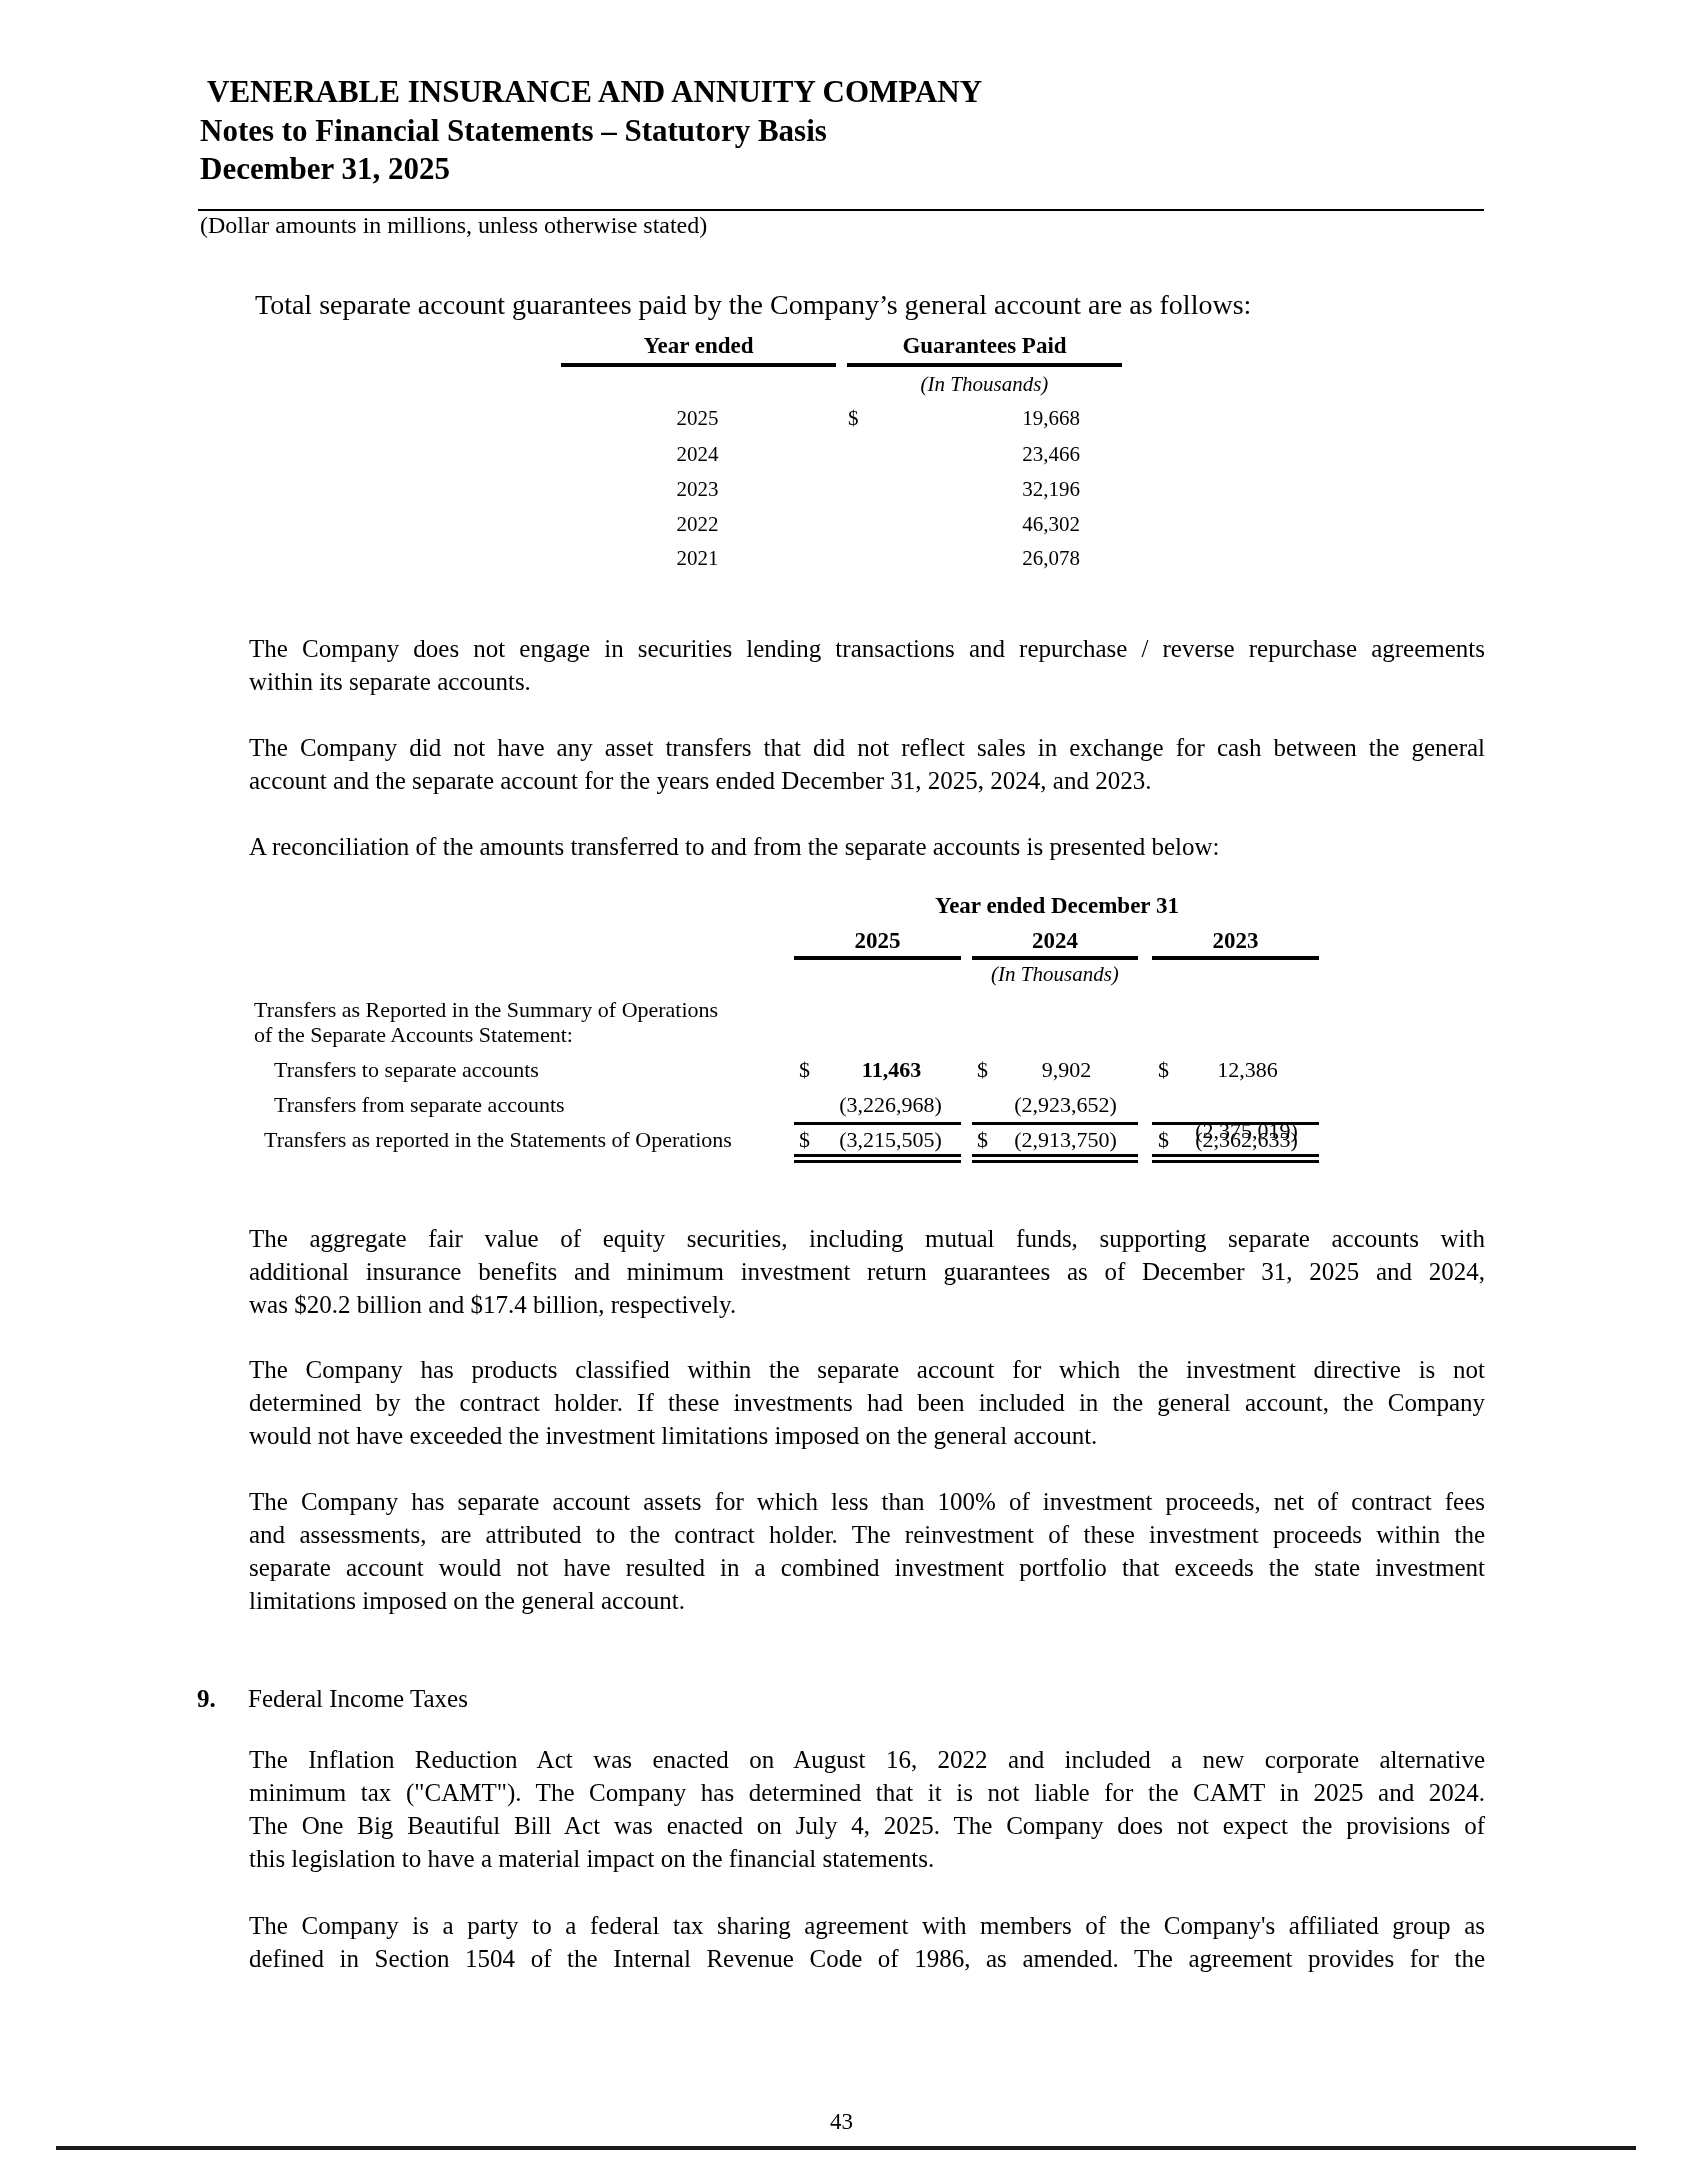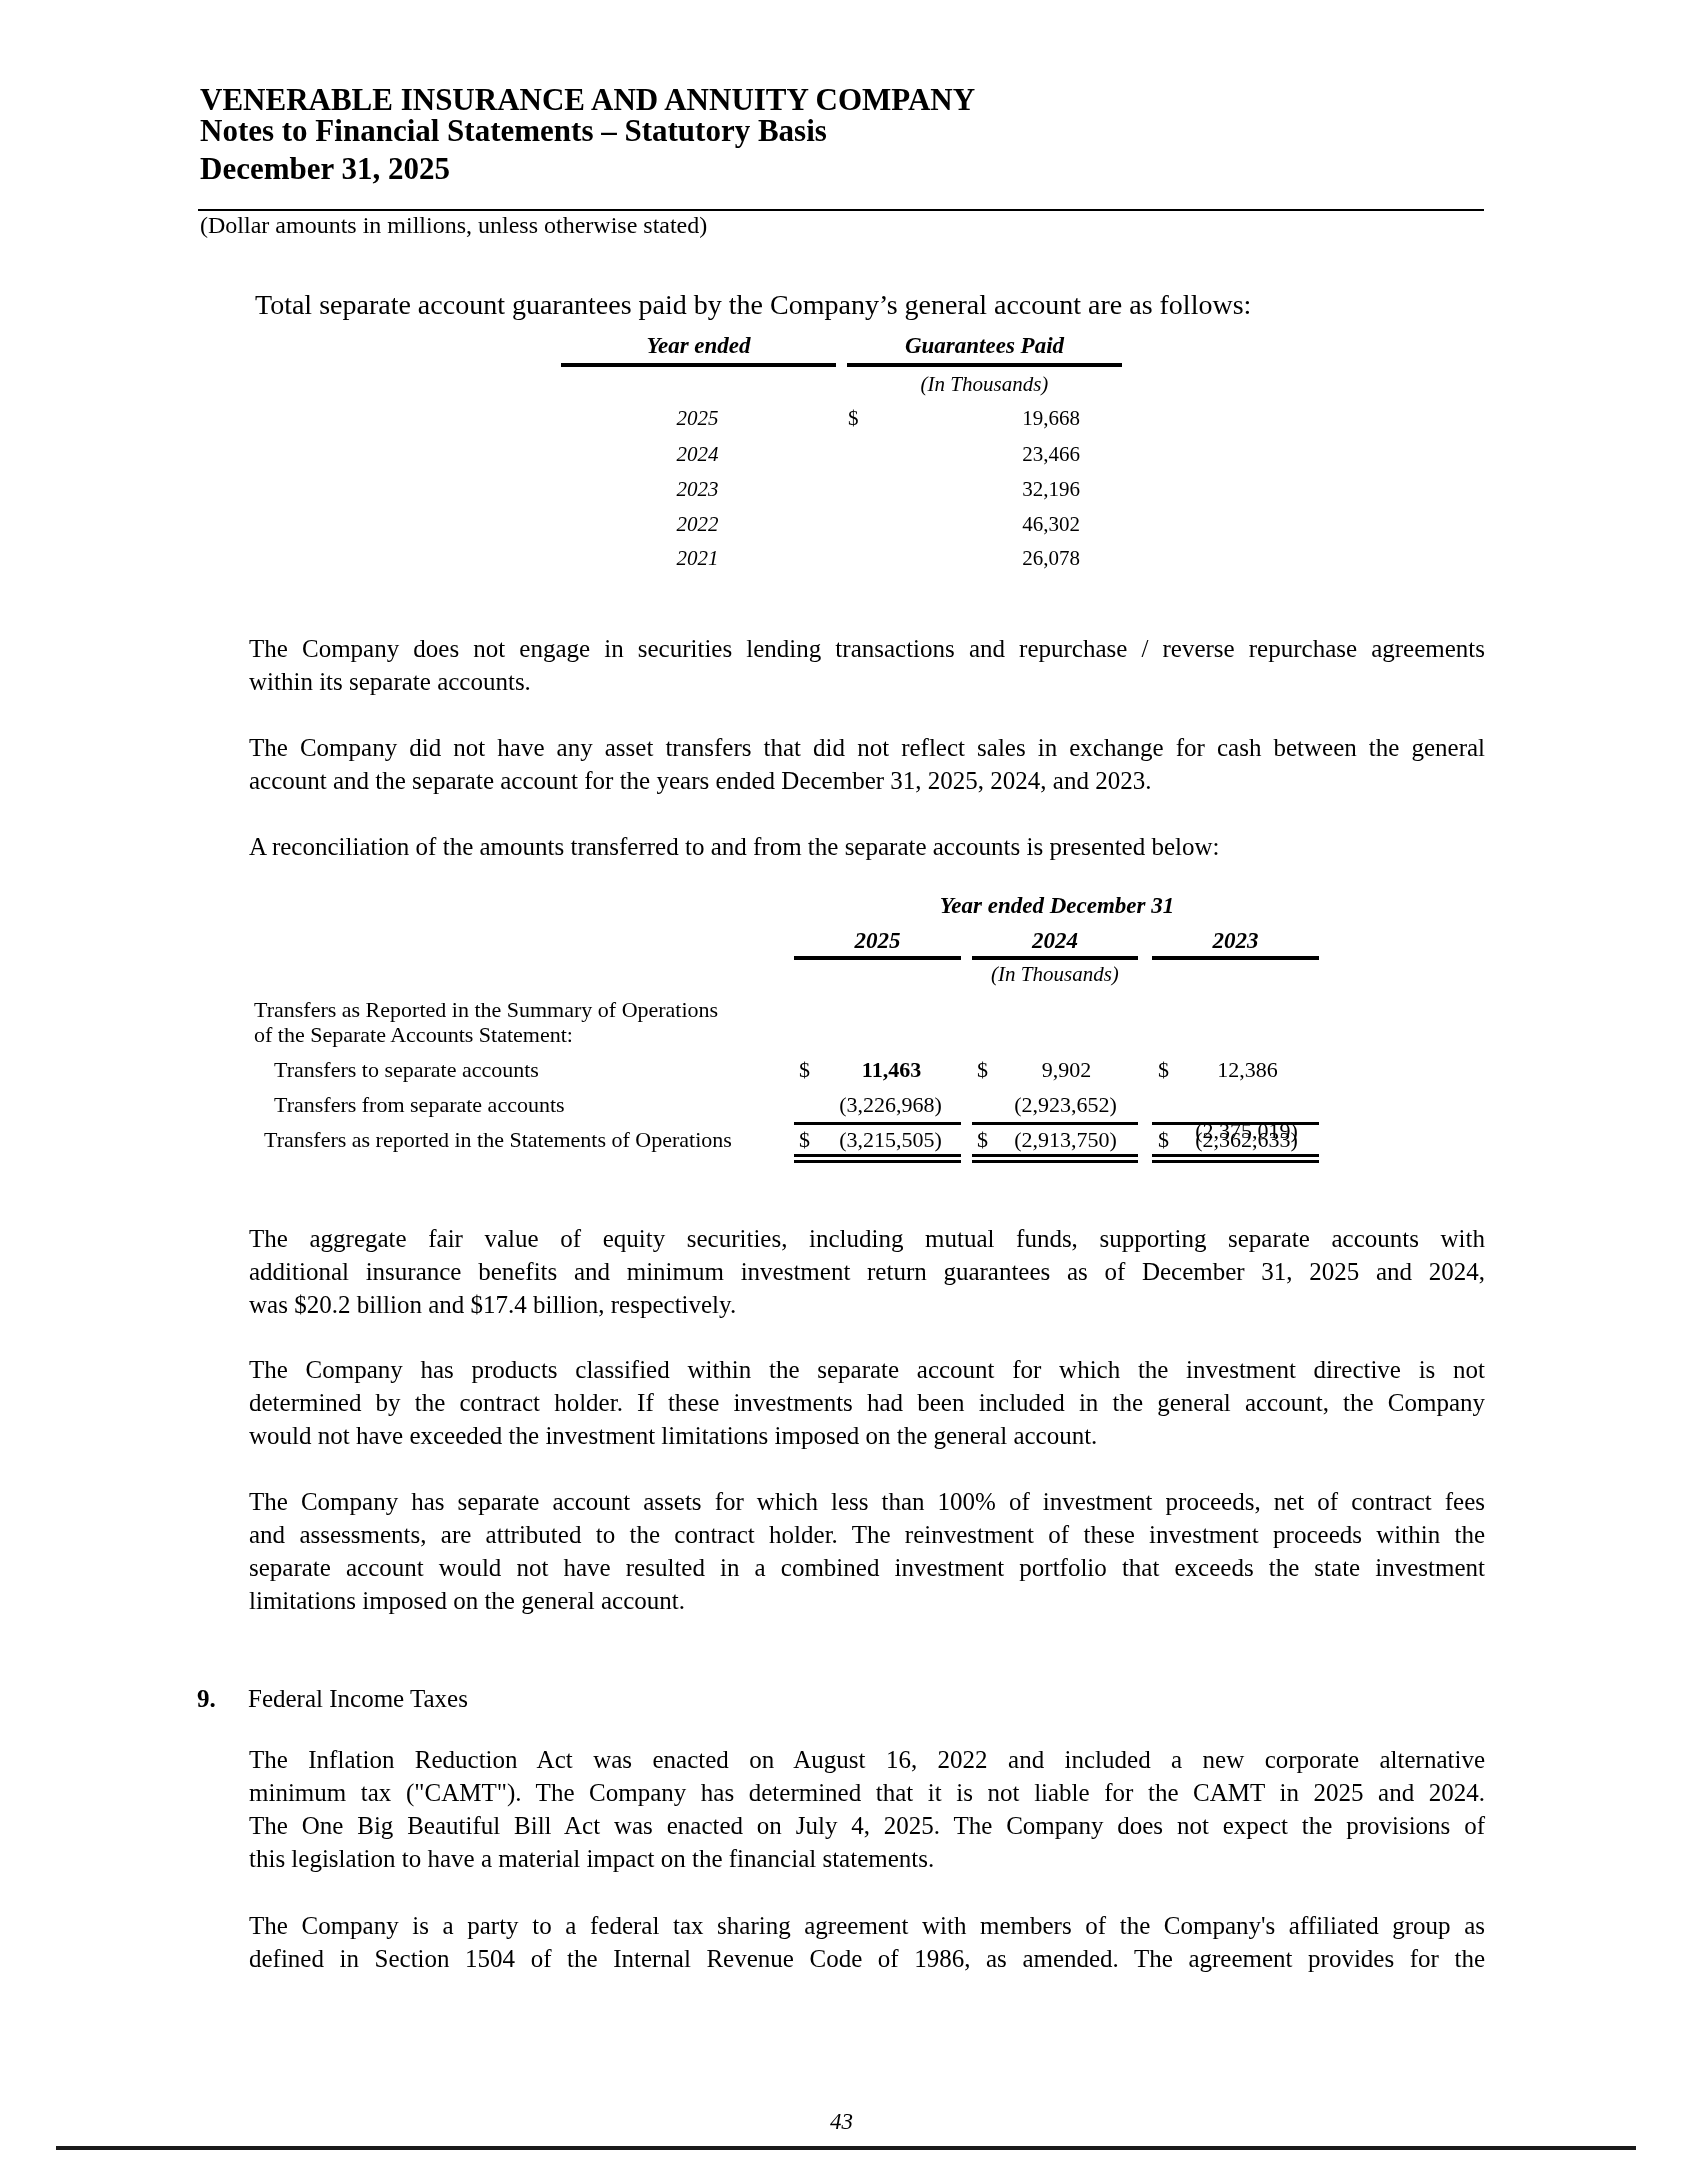--- a/index.html
+++ b/index.html
@@ -11,27 +11,27 @@
   .subnote { font-size: 24px; left: 200px; }
   .body { position: absolute; left: 249px; width: 1236px; font-size: 25px; line-height: 33px;
           text-align: justify; }
   .body .ln { display: block; text-align: justify; text-align-last: justify; white-space: nowrap; height: 33px; }
   .body .ln.last { text-align-last: left; }
   .th { font-weight: bold; font-size: 23px; }
   .ital { font-style: italic; font-size: 21px; }
   .cell { font-size: 21px; }
   .tcell { font-size: 22px; }
   .r { text-align: center; }
-  .c { text-align: center; font-style: italic; }
+  .c { text-align: center; }
   .pagenum { font-size: 23px; }
 </style>
 </head>
 <body>
 
-<div class="abs title" style="top:84px;">VENERABLE INSURANCE AND ANNUITY COMPANY</div>
+<div class="abs title" style="top:76px;margin-left:7px;">VENERABLE INSURANCE AND ANNUITY COMPANY</div>
 <div class="abs title" style="top:115px;font-family:Liberation Serif, serif;">Notes to Financial Statements – Statutory Basis</div>
 <div class="abs title" style="top:153px;">December 31, 2025</div>
 <div class="rule" style="left:198px; top:209px; width:1286px; height:2px;"></div>
 <div class="abs subnote" style="top:212px;">(Dollar amounts in millions, unless otherwise stated)</div>
 
 <div class="abs" style="left:255px; top:289px; font-size:28px;">Total separate account guarantees paid by the Company’s general account are as follows:</div>
 
 <div>
   <div class="abs th c" style="left:561px; width:275px; top:333px;">Year ended</div>
   <div class="abs th c" style="left:847px; width:275px; top:333px;">Guarantees Paid</div>

